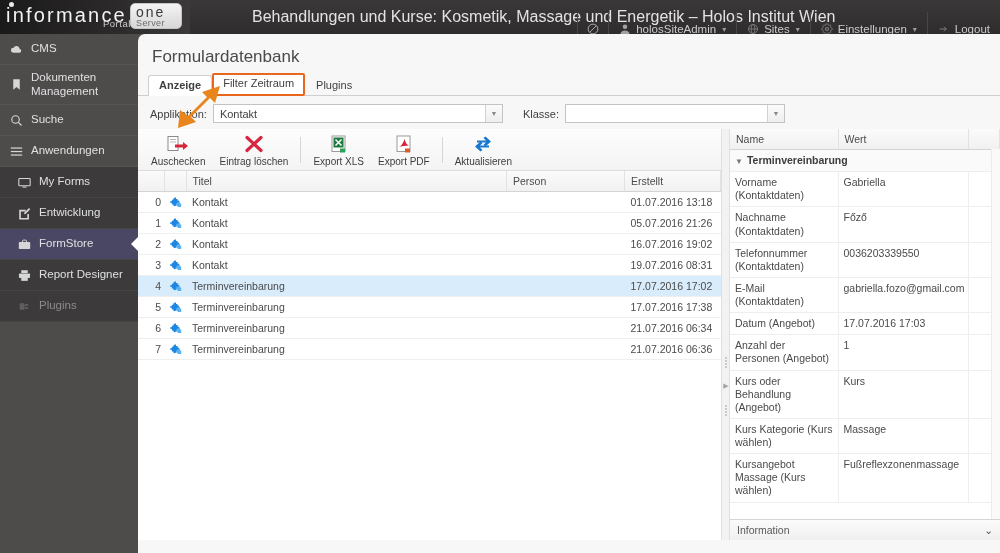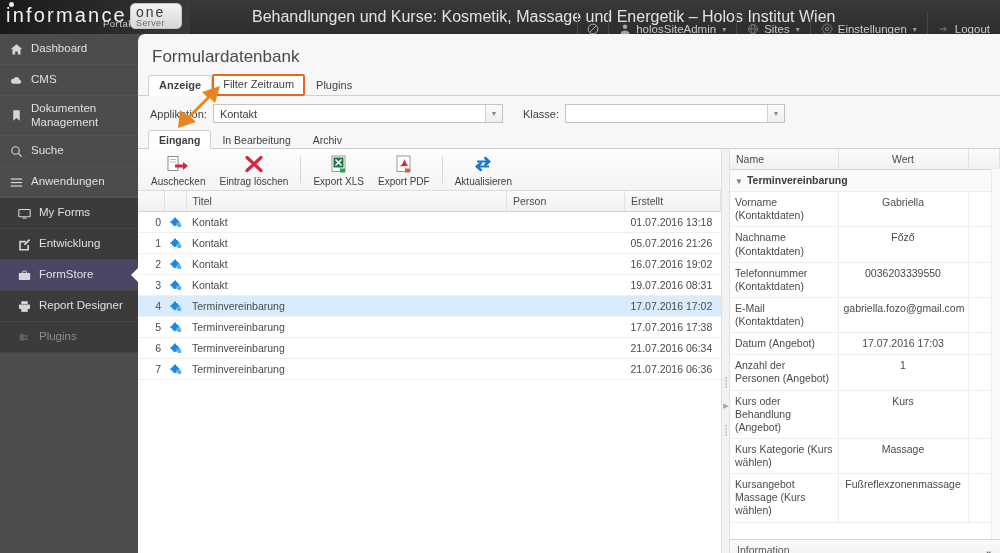--- a/index.html
+++ b/index.html
@@ -95,21 +95,21 @@
     position: absolute; left: 138px; top: 34px; width: 862px; height: 519px;
     background: #f7f7f7; border-top-left-radius: 7px; overflow: hidden;
   }
   .page-title {
     font-size: 17px; color: #4a4a4a; font-weight: 400;
     padding: 13px 0 7px 14px;
   }
 
   
   .tabrow {
-    display: flex; align-items: flex-start; height: 22px;
+    display: flex; align-items: center; height: 22px;
     padding-left: 10px; border-bottom: 1px solid #cfcfcf;
     background: #f7f7f7; position: relative;
   }
   .tab {
     font-size: 11px; color: #3f3f3f; padding: 3px 10px 4px;
     border: 1px solid transparent; border-bottom: none;
     border-radius: 3px 3px 0 0; cursor: default; line-height: 1.2;
     position: relative; top: 1px;
   }
   .tab.sel { background: #ffffff; border-color: #cfcfcf; font-weight: bold; }
@@ -212,21 +212,21 @@
   .dgrid td {
     border-bottom: 1px solid #eeeeee; border-right: 1px solid #eeeeee;
     font-size: 10.5px; color: #4a4a4a; padding: 4px 5px;
     vertical-align: top; line-height: 1.25;
   }
   .dgrid tr.group td {
     background: #fafafa; font-weight: bold; color: #3c3c3c;
     border-right: none;
   }
   .dgrid .dn { width: 108px; }
-  .dgrid .dv { width: 130px; text-align: center; }
+  .dgrid .dv { width: 130px; }
   .chev { display:inline-block; font-size: 8px; color: #777; margin-right: 4px; }
   .rp-filler { flex: 1; background: #ffffff; border-right: 1px solid #eee; }
   .info-bar {
     height: 21px; border-top: 1px solid #d4d4d4;
     background: linear-gradient(to bottom,#fbfbfb,#f0f0f0);
     display: flex; align-items: center; justify-content: space-between;
     padding: 0 7px; font-size: 10.5px; color: #5a5a5a;
   }
   .rp-scroll {
     position: absolute; right: 0; top: 20px; bottom: 21px; width: 9px;
@@ -291,26 +291,20 @@
         <svg class="tb-ico" viewBox="0 0 16 16">
           <path d="M2 8h9M8 5l3 3-3 3" fill="none" stroke="#9b9b9b" stroke-width="1.3"></path>
         </svg>
         <span>Logout</span>
       </div>
     </div>
   </div>
 
   <div class="sidebar">
 
-    <div class="nav-item">
-      <svg class="nic" viewBox="0 0 16 16">
-        <path d="M8 1.5 1 7.5h2V14h3.4v-3.6h3.2V14H13V7.5h2z"></path>
-      </svg>
-      <span class="lbl">Dashboard</span>
-    </div>
 
     <div class="nav-item">
       <svg class="nic" viewBox="0 0 16 16">
         <path d="M4 12a3 3 0 0 1 .3-6 4 4 0 0 1 7.5 1A2.6 2.6 0 0 1 12 12z"></path>
       </svg>
       <span class="lbl">CMS</span>
     </div>
 
     <div class="nav-item two-line">
       <svg class="nic" viewBox="0 0 16 16">
@@ -404,31 +398,20 @@
         <span class="val">Kontakt</span>
         <span class="btn">▼</span>
       </div>
       <span class="flabel" style="margin-left:14px">Klasse:</span>
       <div class="combo klasse">
         <span class="val"></span>
         <span class="btn">▼</span>
       </div>
     </div>
 
-    <div class="subtabrow">
-      <div class="subtab sel">
-        <span>Eingang</span>
-      </div>
-      <div class="subtab">
-        <span>In Bearbeitung</span>
-      </div>
-      <div class="subtab">
-        <span>Archiv</span>
-      </div>
-    </div>
 
     <div class="split">
 
       <div class="leftpane">
 
         <div class="toolbar">
           <div class="tbtn">
             <span class="ic">
               <svg width="22" height="18" viewBox="0 0 22 18">
                 <rect x="1" y="1.5" width="10" height="14" fill="#fff" stroke="#8a8a8a" stroke-width="1"></rect>

